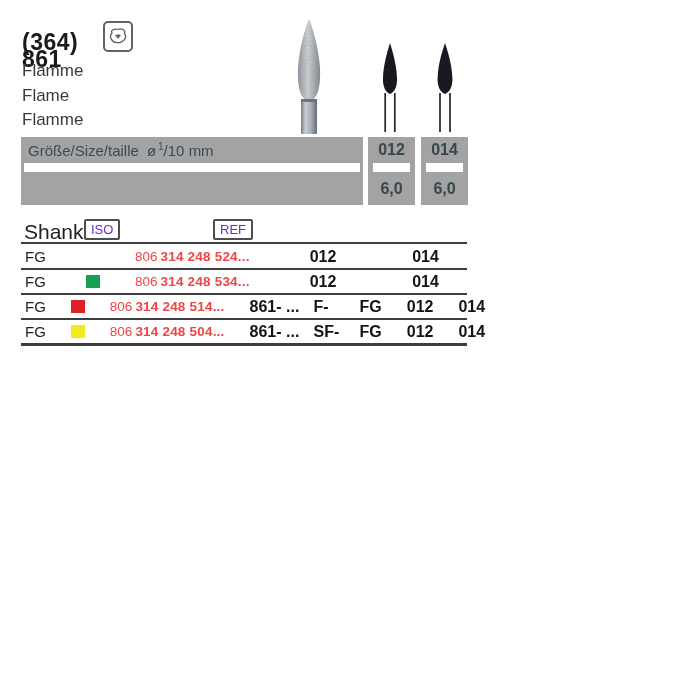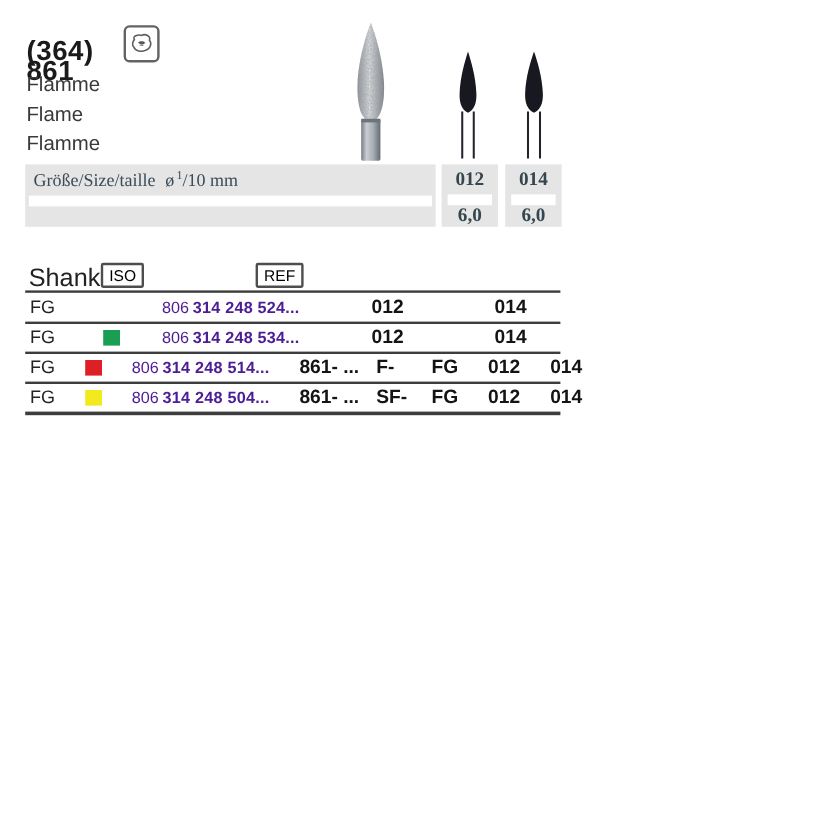--- a/index.html
+++ b/index.html
@@ -12,57 +12,57 @@
   .fig-number.n1{top:8px;margin-top:40px;}
   .fig-number.n2{top:31px;}
   .shape-names{position:absolute;left:22px;top:59px;font-size:17px;color:#3a3a3a;line-height:24.5px;}
   .pictogram{position:absolute;left:103px;top:21px;width:30px;height:31px;border:2px solid #636363;border-radius:5px;box-sizing:border-box;display:flex;align-items:center;justify-content:center;}
   
   .bur-photo{position:absolute;left:288px;top:17px;width:42px;height:118px;}
   .bur-sil{position:absolute;top:42px;width:26px;height:92px;}
   .sil1{left:377px;}
   .sil2{left:432px;}
   
-  .blue-panel{position:absolute;top:137px;height:52px;background:#e5e5e5;display:flex;flex-direction:column;box-sizing:border-box;color:#3a4b57;font-family:Liberation Serif, serif;}
+  .blue-panel{position:absolute;top:137px;height:68px;background:#a3a3a3;display:flex;flex-direction:column;box-sizing:border-box;color:#3a4b57;}
   .label-panel{left:21px;width:342px;}
   .box012{left:368px;width:47px;}
   .box014{left:421px;width:47px;}
   .bp-top{height:26px;display:flex;align-items:center;}
   .label-panel .bp-top,.label-panel .bp-bottom{padding-left:7px;}
   .bp-band{height:9px;background:#ffffff;}
   .label-panel .bp-band{margin:0 3px;}
   .blue-box .bp-band{margin:0 5px;}
   .bp-bottom{flex:1;display:flex;align-items:center;}
   .blue-box .bp-top,.blue-box .bp-bottom{justify-content:center;padding-left:0;}
   .blue-label{font-size:15px;white-space:nowrap;}
   .blue-label sup{font-size:10px;}
   .dia-symbol{margin:0 2px 0 8px;}
   .blue-num{font-size:16px;font-weight:bold;color:#35464f;}
   
   .shank-label{position:absolute;left:24px;top:220px;font-size:21px;color:#222;}
-  .tag{position:absolute;top:219px;border:2px solid #4e4e4e;border-radius:2px;font-size:13px;color:#000000;padding:0px 5px;height:17px;line-height:17px;}
+  .tag{position:absolute;top:219px;border:2px solid #4e4e4e;border-radius:2px;font-size:13px;color:#6d28d9;padding:0px 5px;height:17px;line-height:17px;}
   .iso-tag{left:84px;}
   .ref-tag{left:213px;}
   
   .rule{position:absolute;left:21px;width:446px;background:#3d3d3d;}
   .rule.r0{top:242px;height:2px;}
   .rule.r1{top:268px;height:2px;}
   .rule.r2{top:293px;height:2px;}
   .rule.r3{top:318px;height:2px;}
   .rule.r4{top:343px;height:3px;}
   
   .data-row{position:absolute;left:21px;width:446px;height:23px;display:flex;align-items:center;gap:25px;}
   .data-row.row-0{top:245px;}
   .data-row.row-1{top:270px;}
   .data-row.row-2{top:295px;}
   .data-row.row-3{top:320px;}
   .c-shank{width:40px;padding-left:4px;box-sizing:border-box;font-size:15px;color:#222;}
   .c-grit{width:24px;display:flex;align-items:center;}
   .grit-square{width:14px;height:13px;display:inline-block;background:transparent;}
-  .c-iso{width:127px;font-size:13.5px;color:#4c1d95;white-space:nowrap;}
+  .c-iso{width:127px;font-size:13.5px;color:#ef4444;white-space:nowrap;}
   .iso-a{font-weight:normal;margin-right:3px;}
   .iso-b{font-weight:bold;letter-spacing:0.2px;}
   .c-ref{width:140px;font-size:16px;font-weight:bold;color:#141414;white-space:nowrap;}
   .r-a{display:inline-block;width:64px;}
   .r-b{display:inline-block;width:46px;}
   .c-s1{width:72px;text-align:center;font-size:16px;font-weight:bold;color:#141414;}
   .c-s2{flex:1;text-align:center;font-size:16px;font-weight:bold;color:#141414;}
 </style>
 </head>
 <body>

